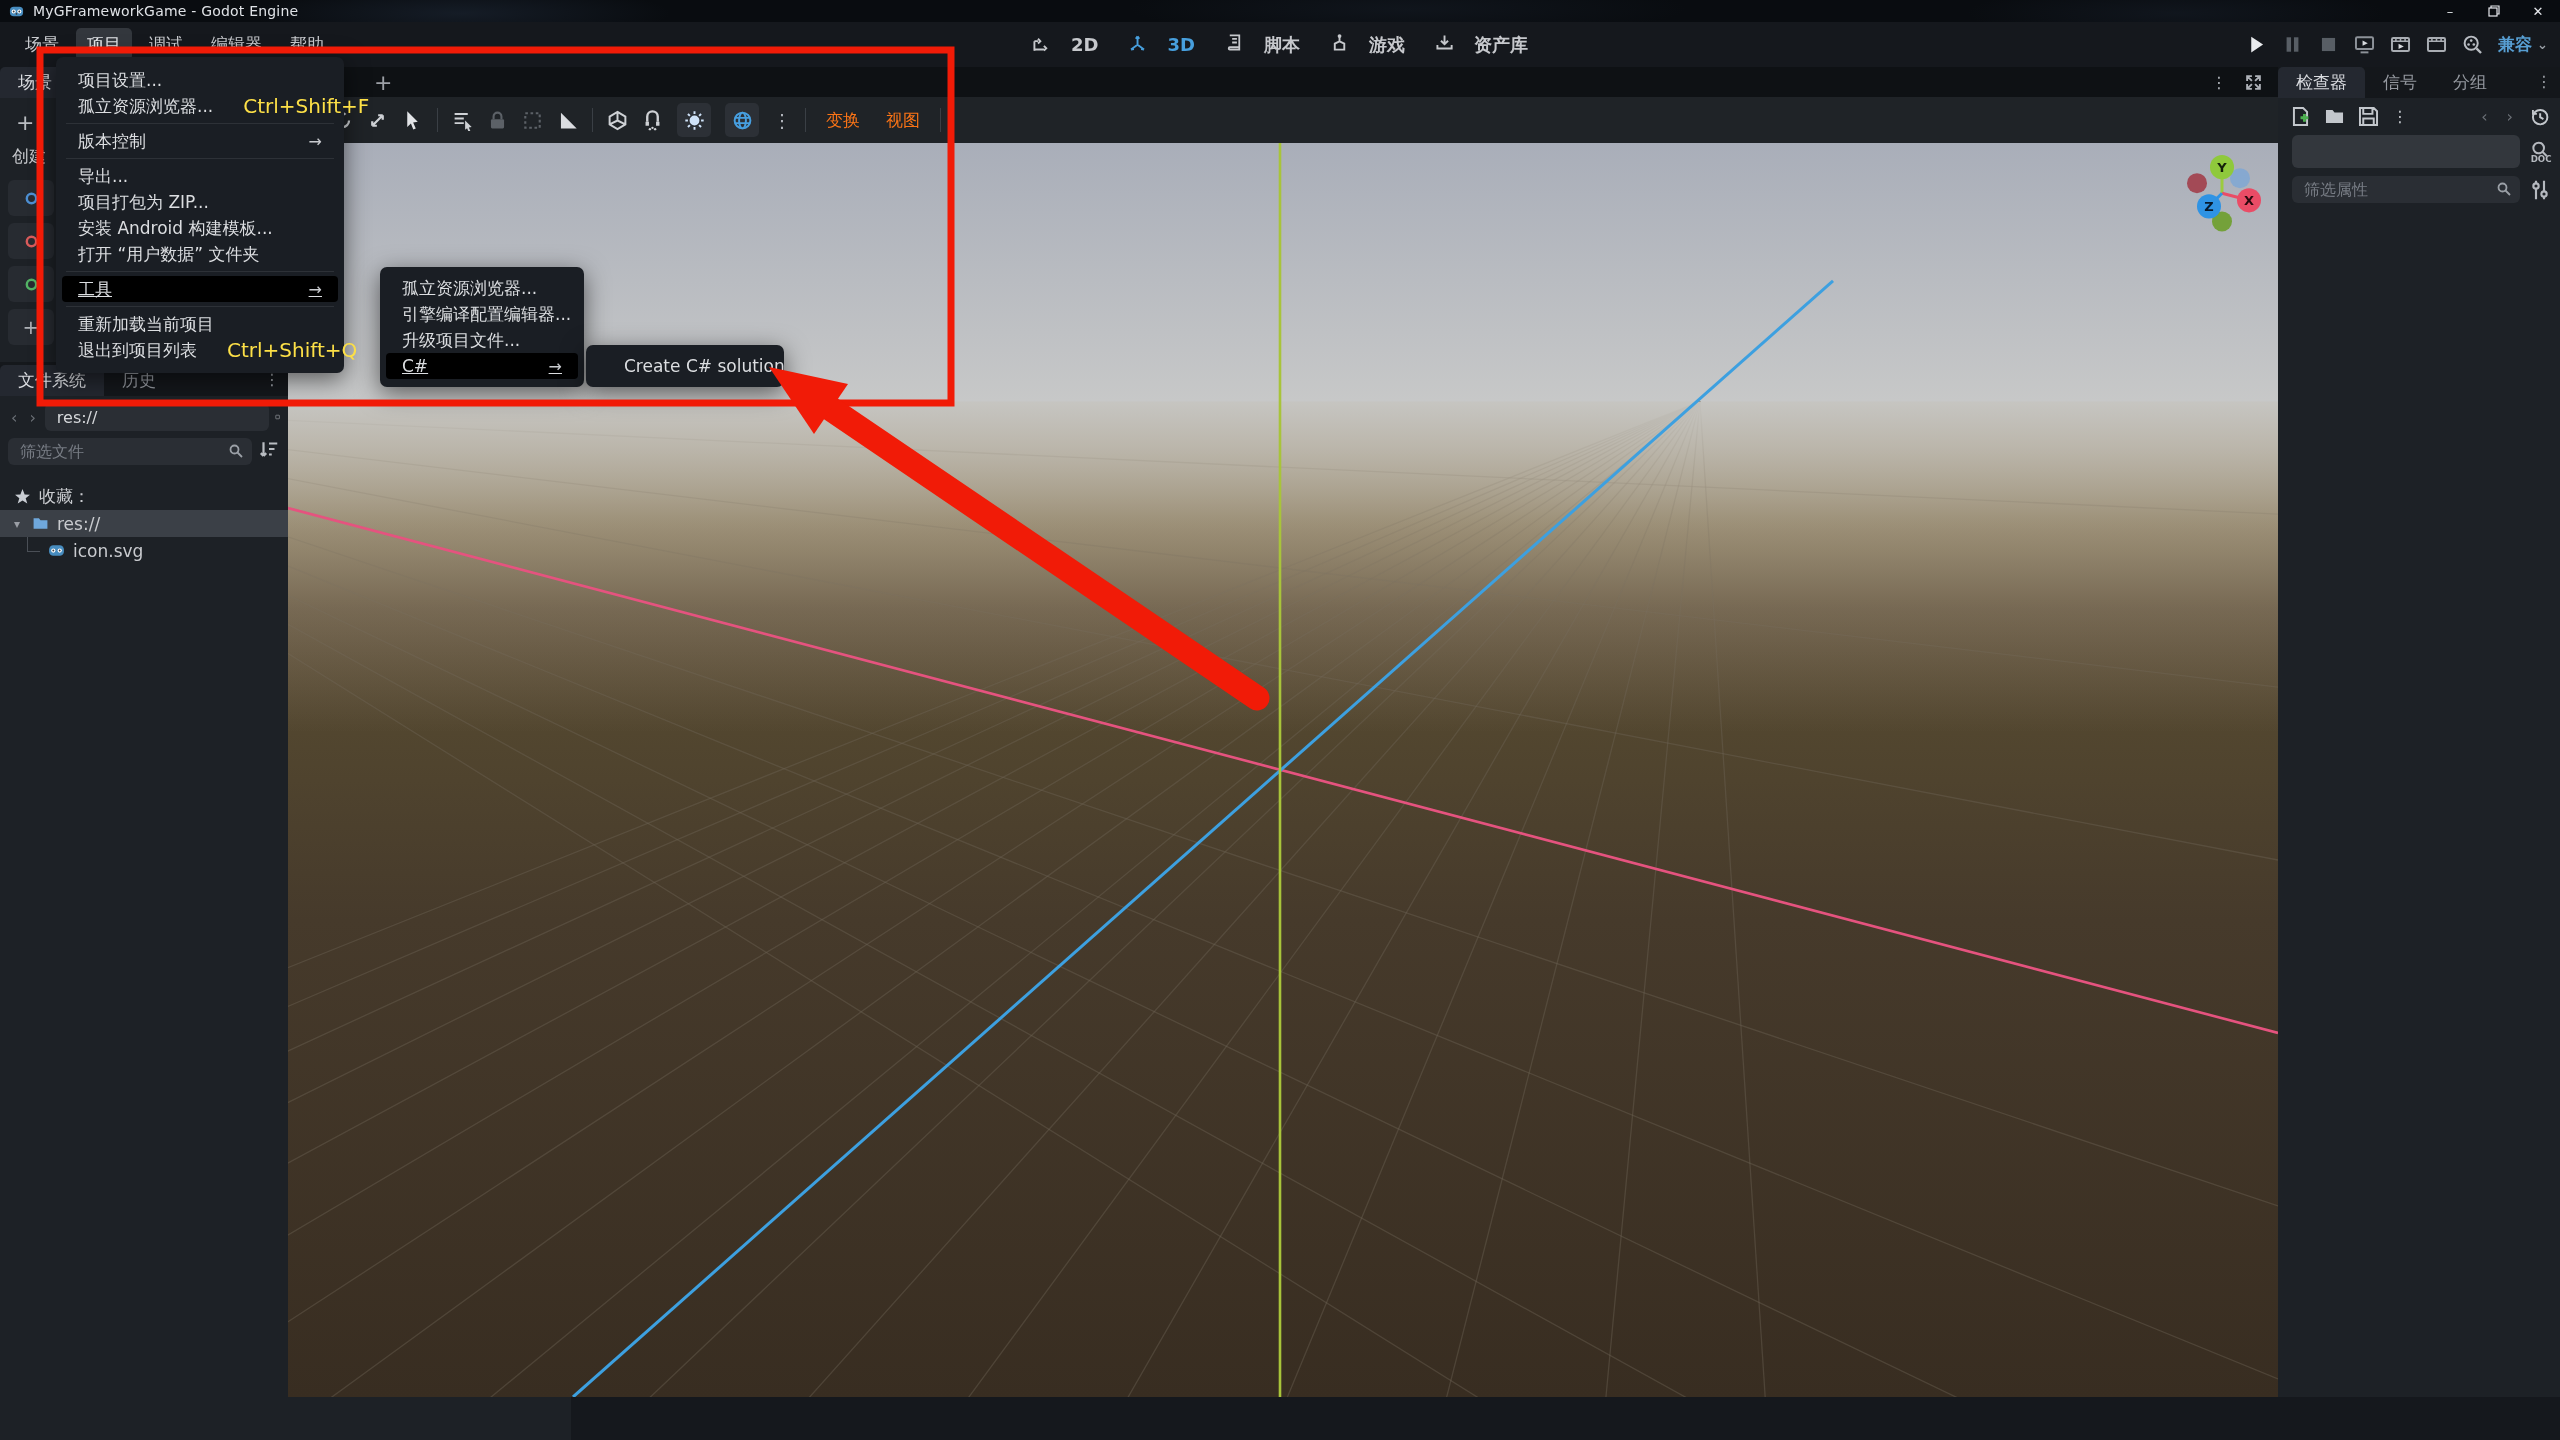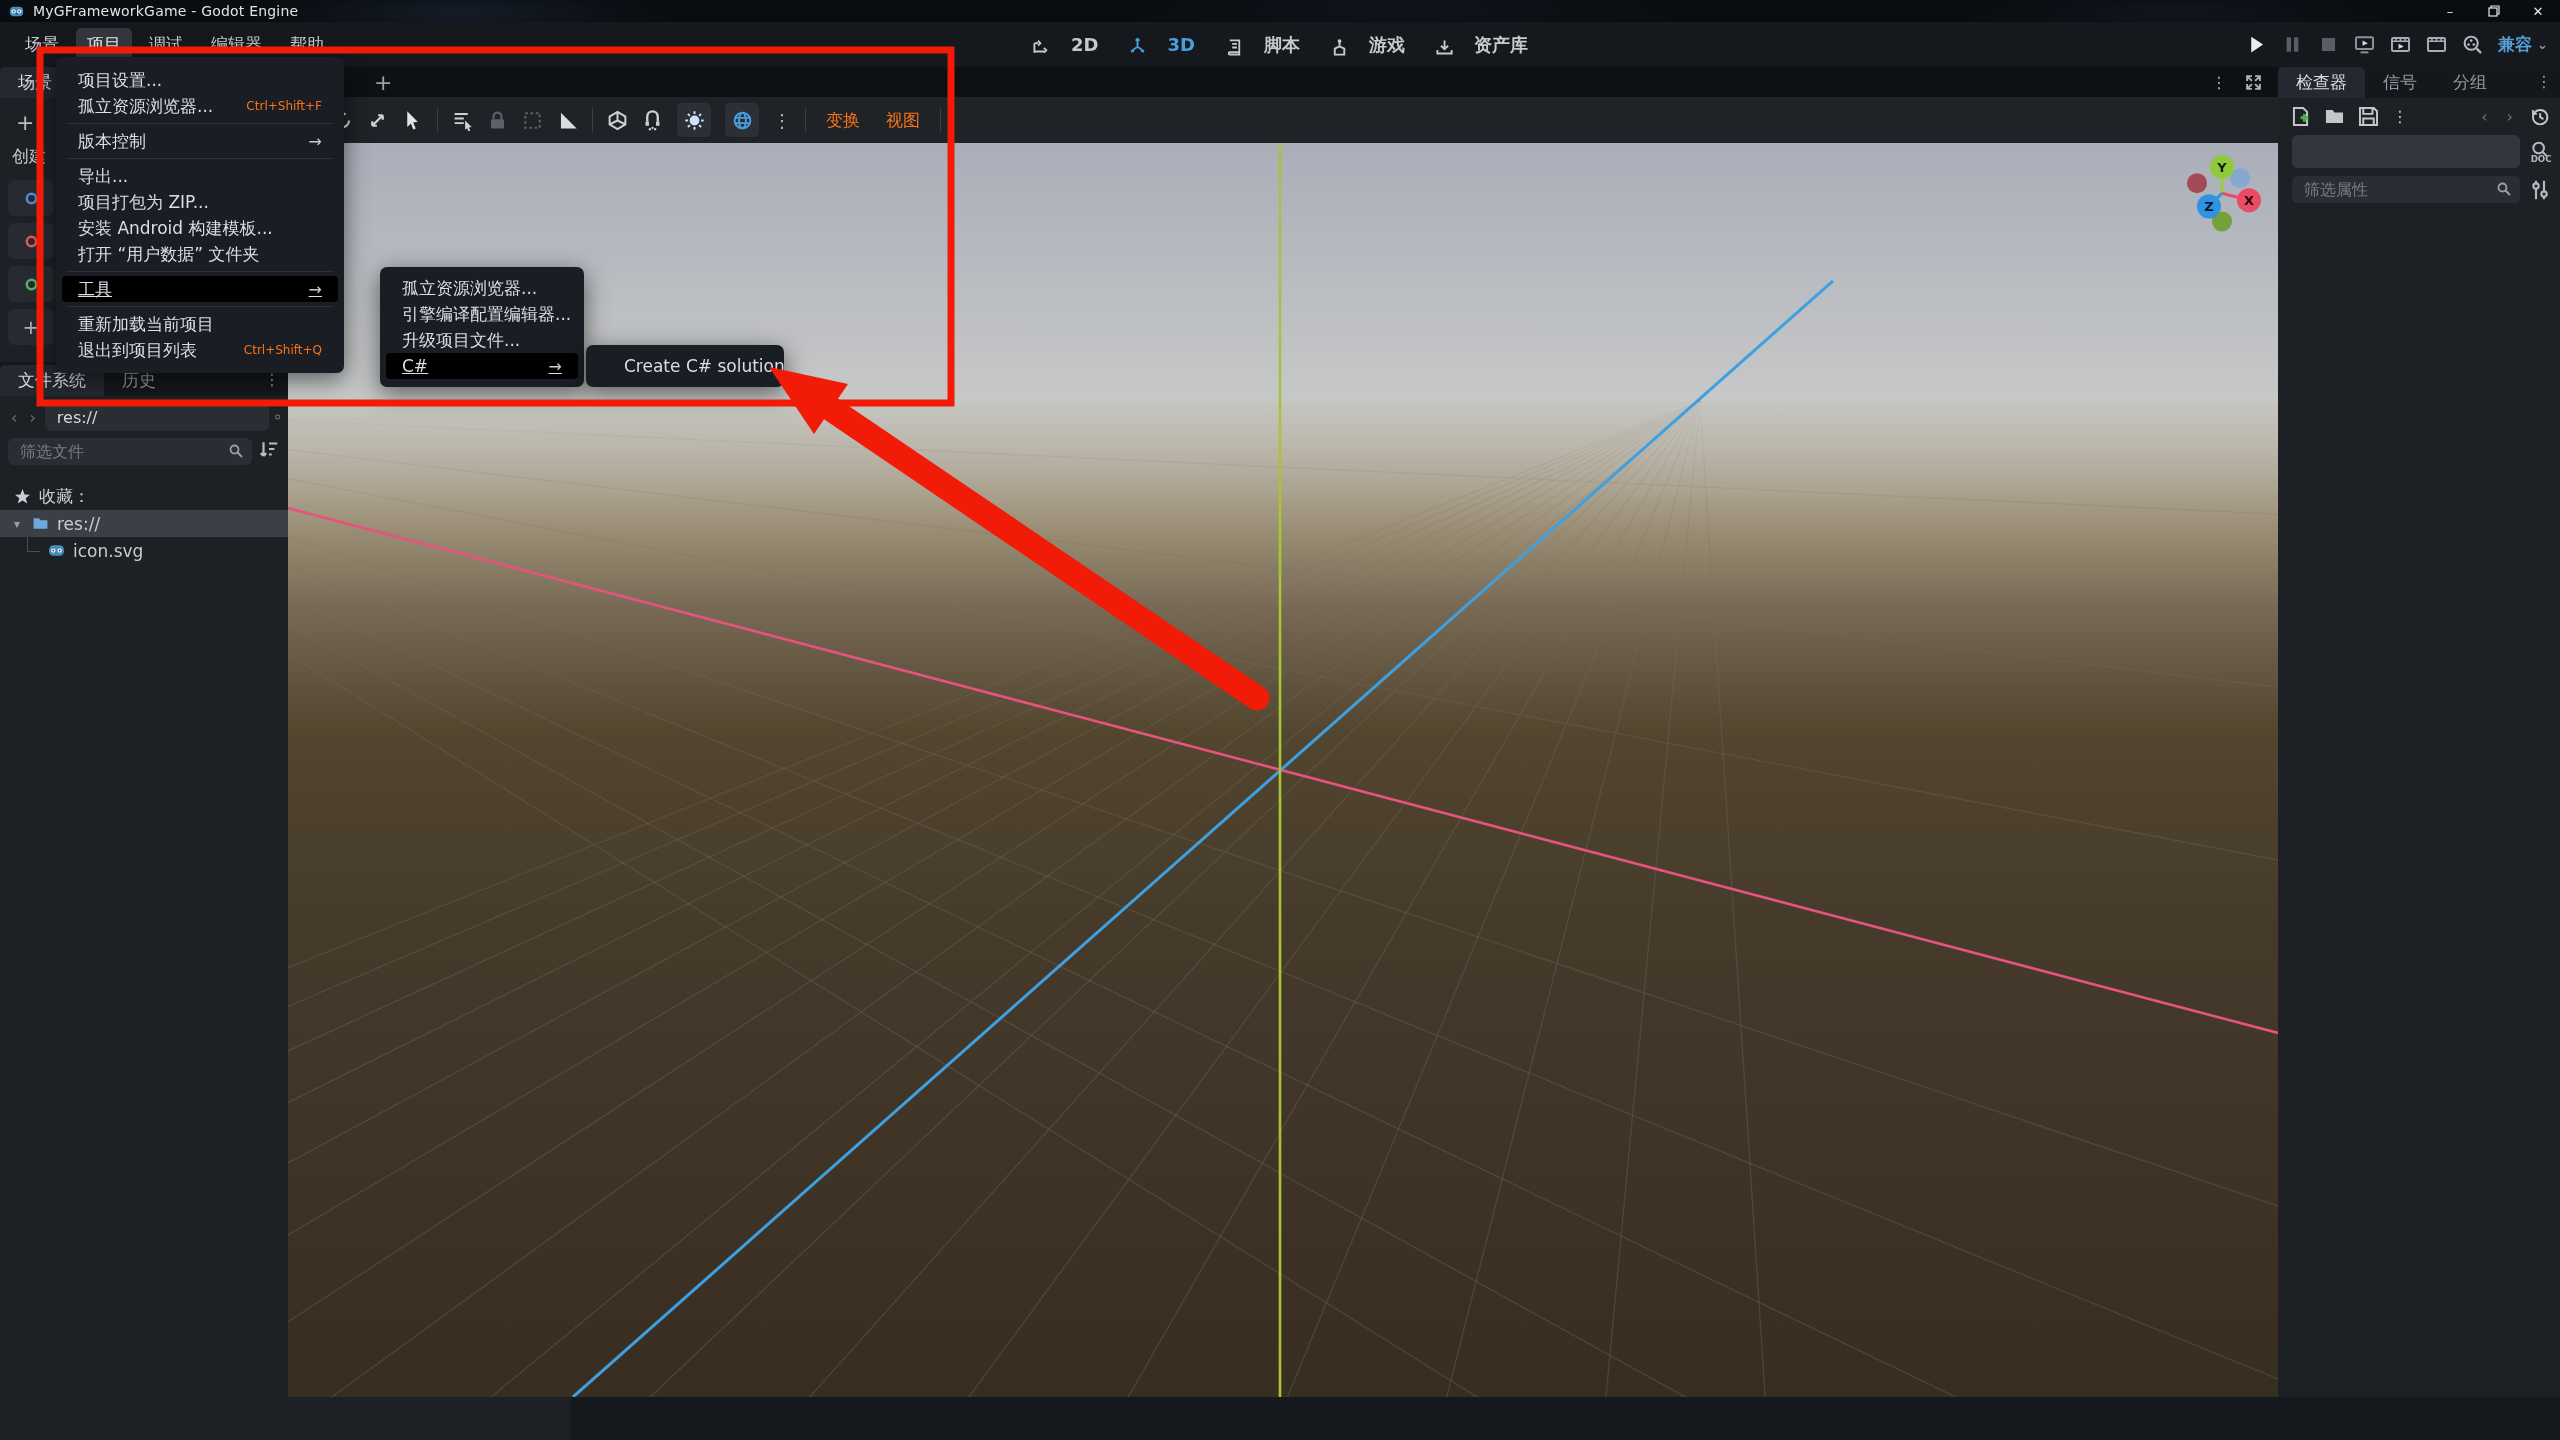--- a/index.html
+++ b/index.html
@@ -16,21 +16,21 @@
   .titlebar .title-text { font-size:14px; color:#dfe2e6; margin-left:9px; letter-spacing:.2px; }
   .win-controls { position:absolute; right:0; top:0; height:22px; display:flex; }
   .win-btn { width:44px; height:22px; display:flex; align-items:center; justify-content:center; color:#e8eaee; font-size:13px; }
 
   
   .menurow { height:45px; background:#15181d; display:flex; align-items:center; position:relative; }
   .menus { display:flex; align-items:center; margin-left:14px; gap:6px; }
   .menu-btn { font-size:17px; color:#c9cbcf; padding:5px 11px; border-radius:5px; }
   .menu-btn.active { background:#33373d; color:#e4e6e9; }
   .center-tools { position:absolute; left:50%; transform:translateX(-50%); display:flex; align-items:center; gap:30px; }
-  .ws-tab { display:flex; align-items:flex-end; gap:20px; font-size:18px; color:#c6c8cc; font-weight:bold; }
+  .ws-tab { display:flex; align-items:flex-start; gap:20px; font-size:18px; color:#c6c8cc; font-weight:bold; }
   .ws-tab svg { width:19px; height:19px; }
   .ws-tab.active { color:var(--accent); }
   .run-cluster { position:absolute; right:12px; display:flex; align-items:center; gap:15px; }
   .run-cluster svg { width:21px; height:21px; }
   .renderer { display:flex; align-items:center; gap:5px; font-size:17px; color:#579ed2; font-weight:bold; }
   .renderer .chev { color:#9ba1a8; font-size:13px; }
 
   
   .main { flex:1; display:flex; min-height:0; }
   .dock { background:#1d2126; display:flex; flex-direction:column; }
@@ -101,21 +101,21 @@
   .bb-right { margin-left:auto; display:flex; align-items:center; gap:12px; }
   .bb-sep { width:1px; height:26px; background:#34383e; margin-right:6px; }
   .bb-version { font-size:17px; color:#90949b; }
   .bell { width:18px; height:18px; color:#6f747b; }
 
   
   .popup { position:absolute; background:#1a1e24; border-radius:7px; box-shadow:0 6px 24px rgba(0,0,0,.55); padding:10px 0; z-index:40; }
   .pm-item { height:26px; display:flex; align-items:center; padding:0 16px; margin:0 6px; border-radius:4px; font-size:17px; color:#dcdee1; }
   .pm-item.hl { background:#000000;text-decoration:underline; }
   .pm-label { flex:1; white-space:nowrap; }
-  .pm-shortcut { color:#f97316; font-size:12px; margin-left:30px; }
+  .pm-shortcut { color:#fde047; font-size:20px; margin-left:30px; }
   .pm-arrow { color:#c9cbcf; font-size:16px; margin-left:20px; }
   .pm-sep { height:1px; background:#2d3137; margin:4px 10px; }
   .popup.proj { left:56px; top:57px; width:288px; }
   .popup.tools { left:380px; top:267px; width:204px; padding:8px 0; }
   .popup.csharp { left:586px; top:345px; width:198px; padding:8px 16px; }
 
   
   .annotation { position:absolute; inset:0; z-index:60; pointer-events:none; }
 </style>
 </head>

